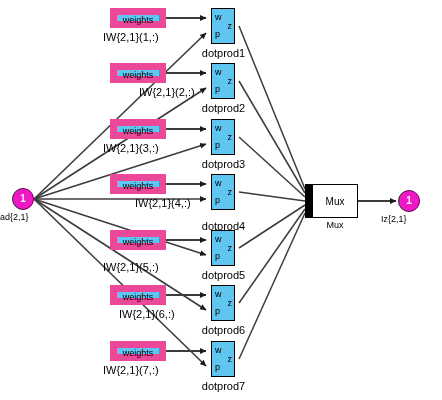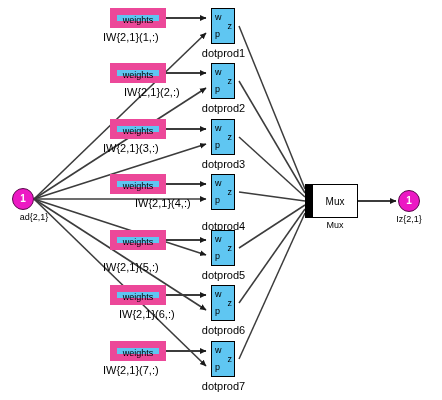--- a/index.html
+++ b/index.html
@@ -38,21 +38,20 @@
     font-size: 10px;
     color: #ffffff;
     font-weight: bold;
     line-height: 1;
   }
   .port-label {
     position: absolute;
     font-size: 9px;
     color: #000000;
     white-space: nowrap;
-    text-align: center;
   }
   
   .weights-block {
     position: absolute;
     width: 56px;
     height: 20px;
     background: #5fc6f2;
     border: 7px solid #ec4899;
     box-sizing: border-box;
     display: flex;
@@ -185,21 +184,21 @@
   <div class="dot-block" style="left:211px; top:8px;">
     <span class="dot-w">w</span>
     <span class="dot-p">p</span>
     <span class="dot-z">z</span>
   </div>
   <div class="dot-caption" style="left:196px; top:47px; width:55px;">dotprod1</div>
 
   <div class="weights-block" style="left:110px; top:63px;">
     <span>weights</span>
   </div>
-  <div class="weights-caption" style="left:88px; top:86px;padding-left:36px;">IW{2,1}(2,:)</div>
+  <div class="weights-caption" style="left:103px; top:86px;padding-left:36px;">IW{2,1}(2,:)</div>
   <div class="dot-block" style="left:211px; top:63px;">
     <span class="dot-w">w</span>
     <span class="dot-p">p</span>
     <span class="dot-z">z</span>
   </div>
   <div class="dot-caption" style="left:196px; top:102px; width:55px;">dotprod2</div>
 
   <div class="weights-block" style="left:110px; top:119px;">
     <span>weights</span>
   </div>

